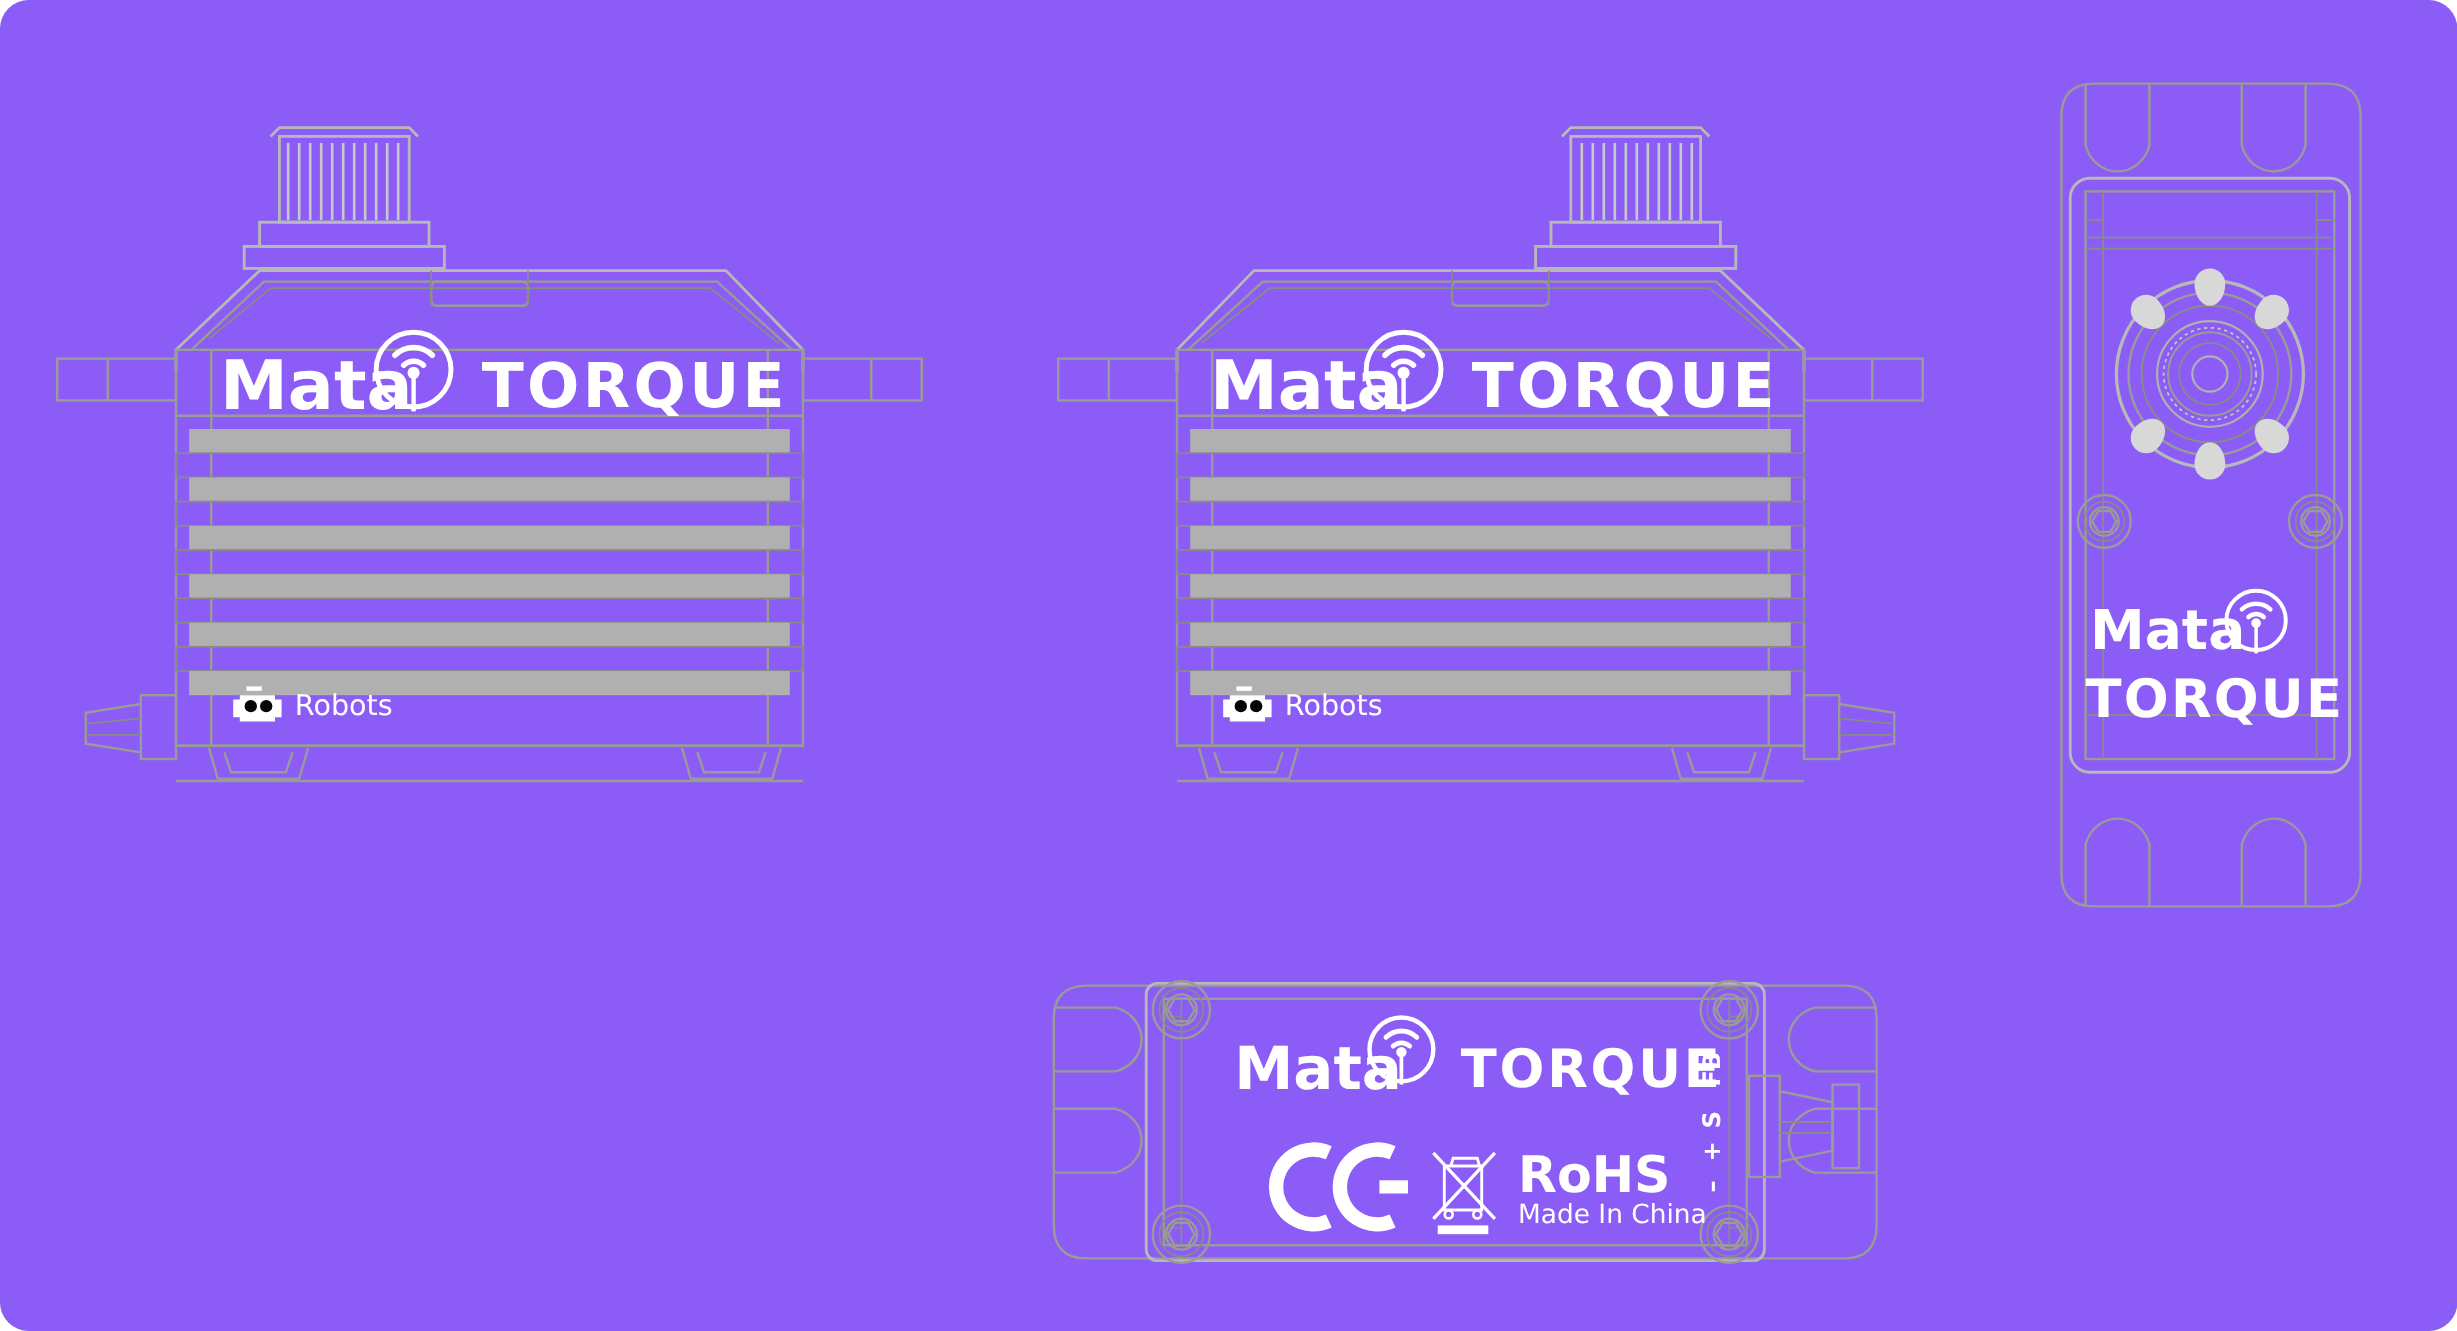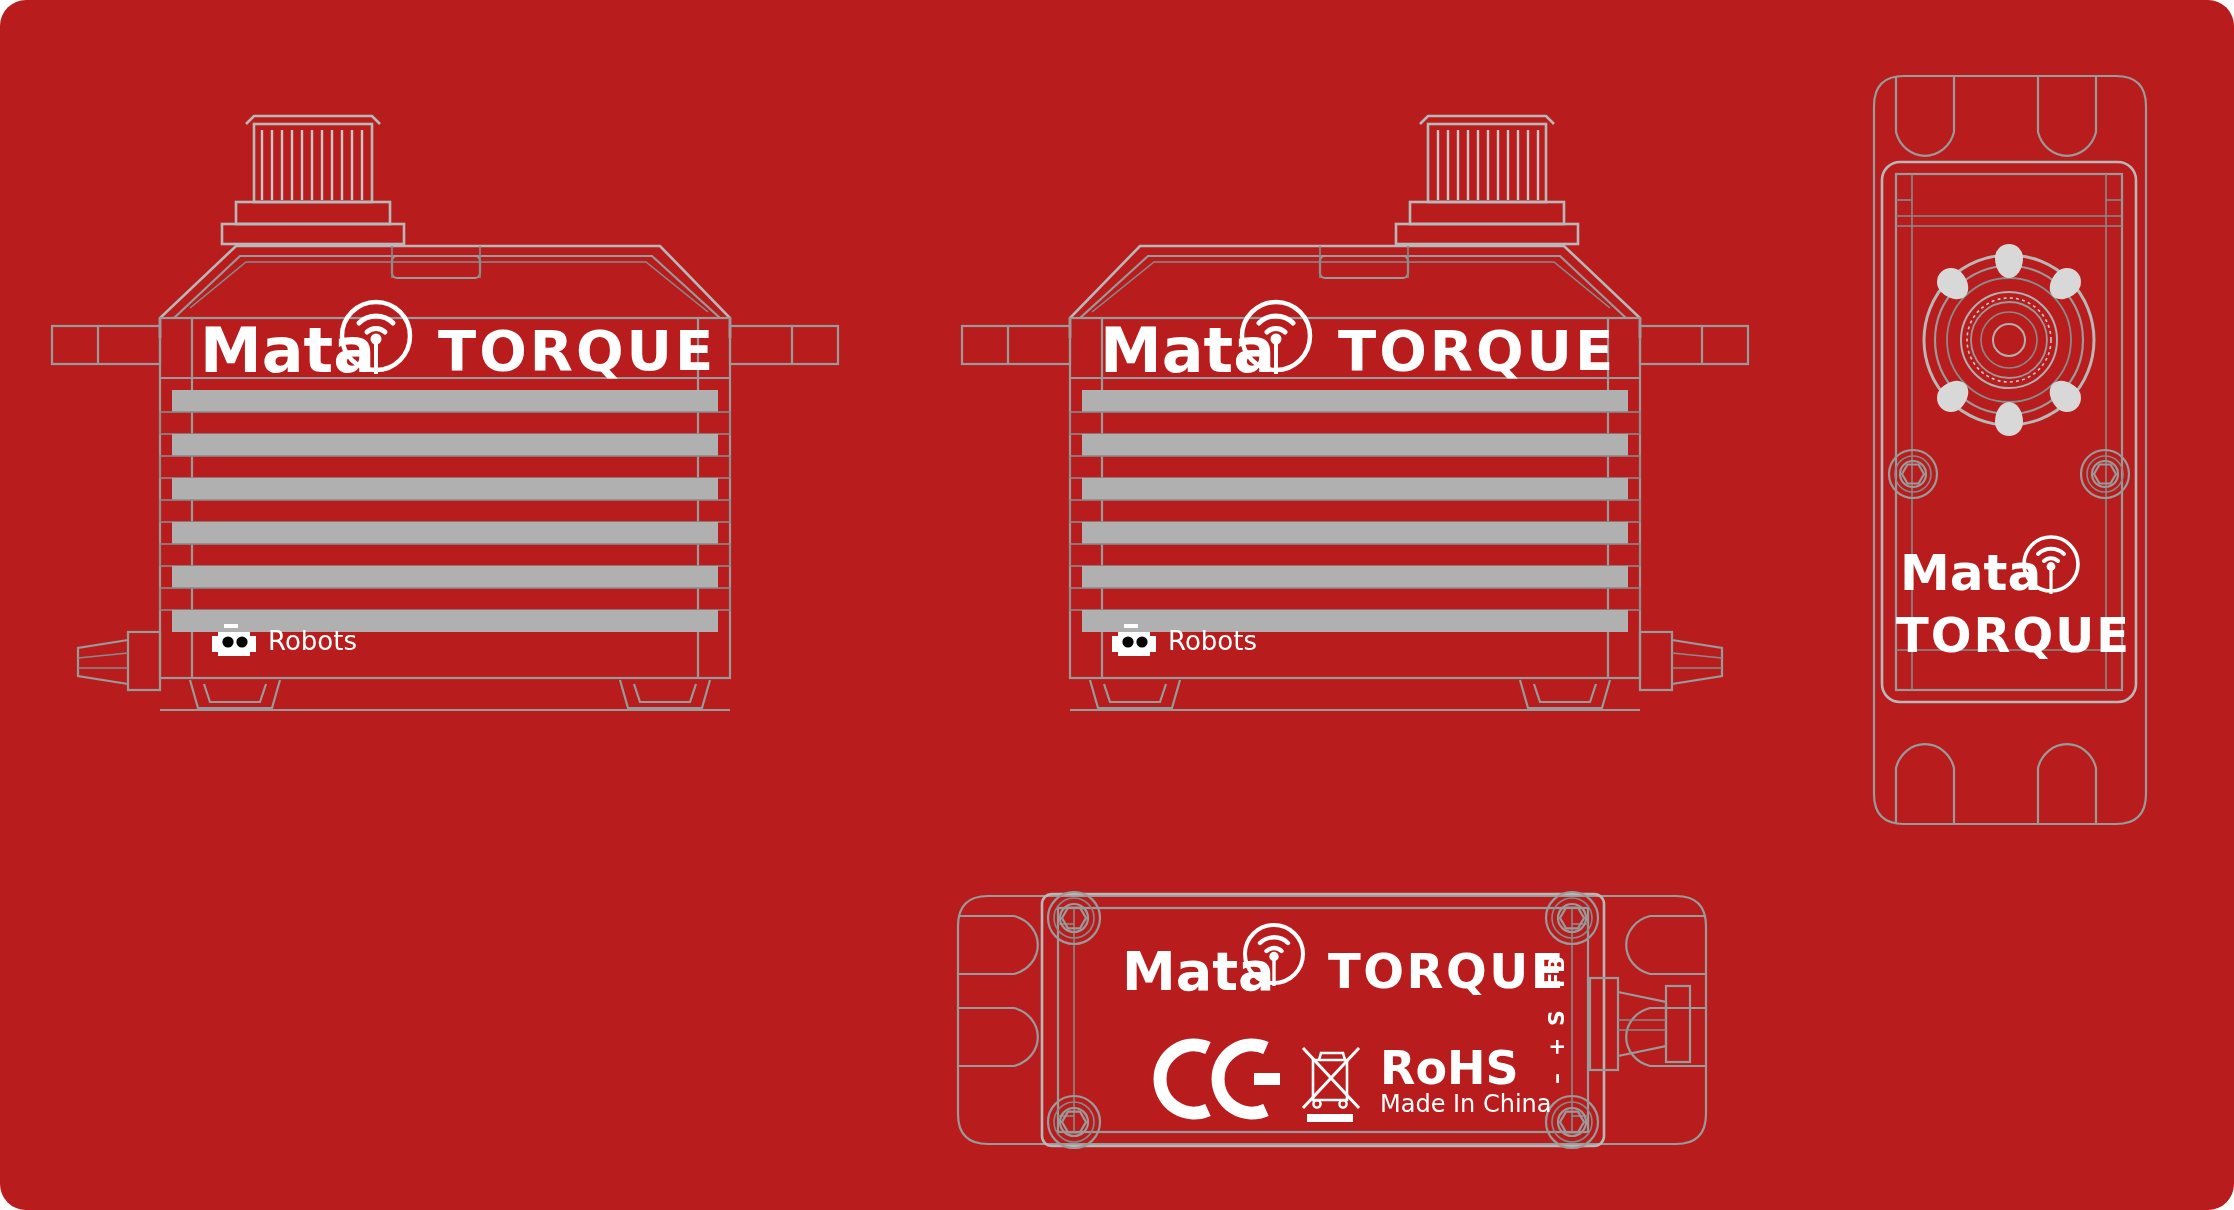--- a/index.html
+++ b/index.html
@@ -1,20 +1,20 @@
 <!DOCTYPE html>
 <html><head>
 <meta charset="utf-8">
 <style>
   html,body{margin:0;padding:0;background:#ffffff;}
   body{font-family:"Liberation Sans", sans-serif;}
   #canvas{
     position:relative;
     width:2234px;height:1210px;
-    background:#b91c1c;
+    background:#8b5cf6;
     border-radius:26px;
     overflow:hidden;
   }
   svg.view{position:absolute;overflow:visible;}
   .ln{fill:none;stroke:#9a9a9a;stroke-width:2.2;}
   .ln-thin{fill:none;stroke:#8a8a8a;stroke-width:1.6;}
   .ln-lt{fill:none;stroke:#b8b8b8;stroke-width:2.6;}
   .fin{fill:#b0b0b0;}
   .wht{fill:#ffffff;}
   .lbl{fill:#ffffff;font-family:"DejaVu Sans", sans-serif;}

